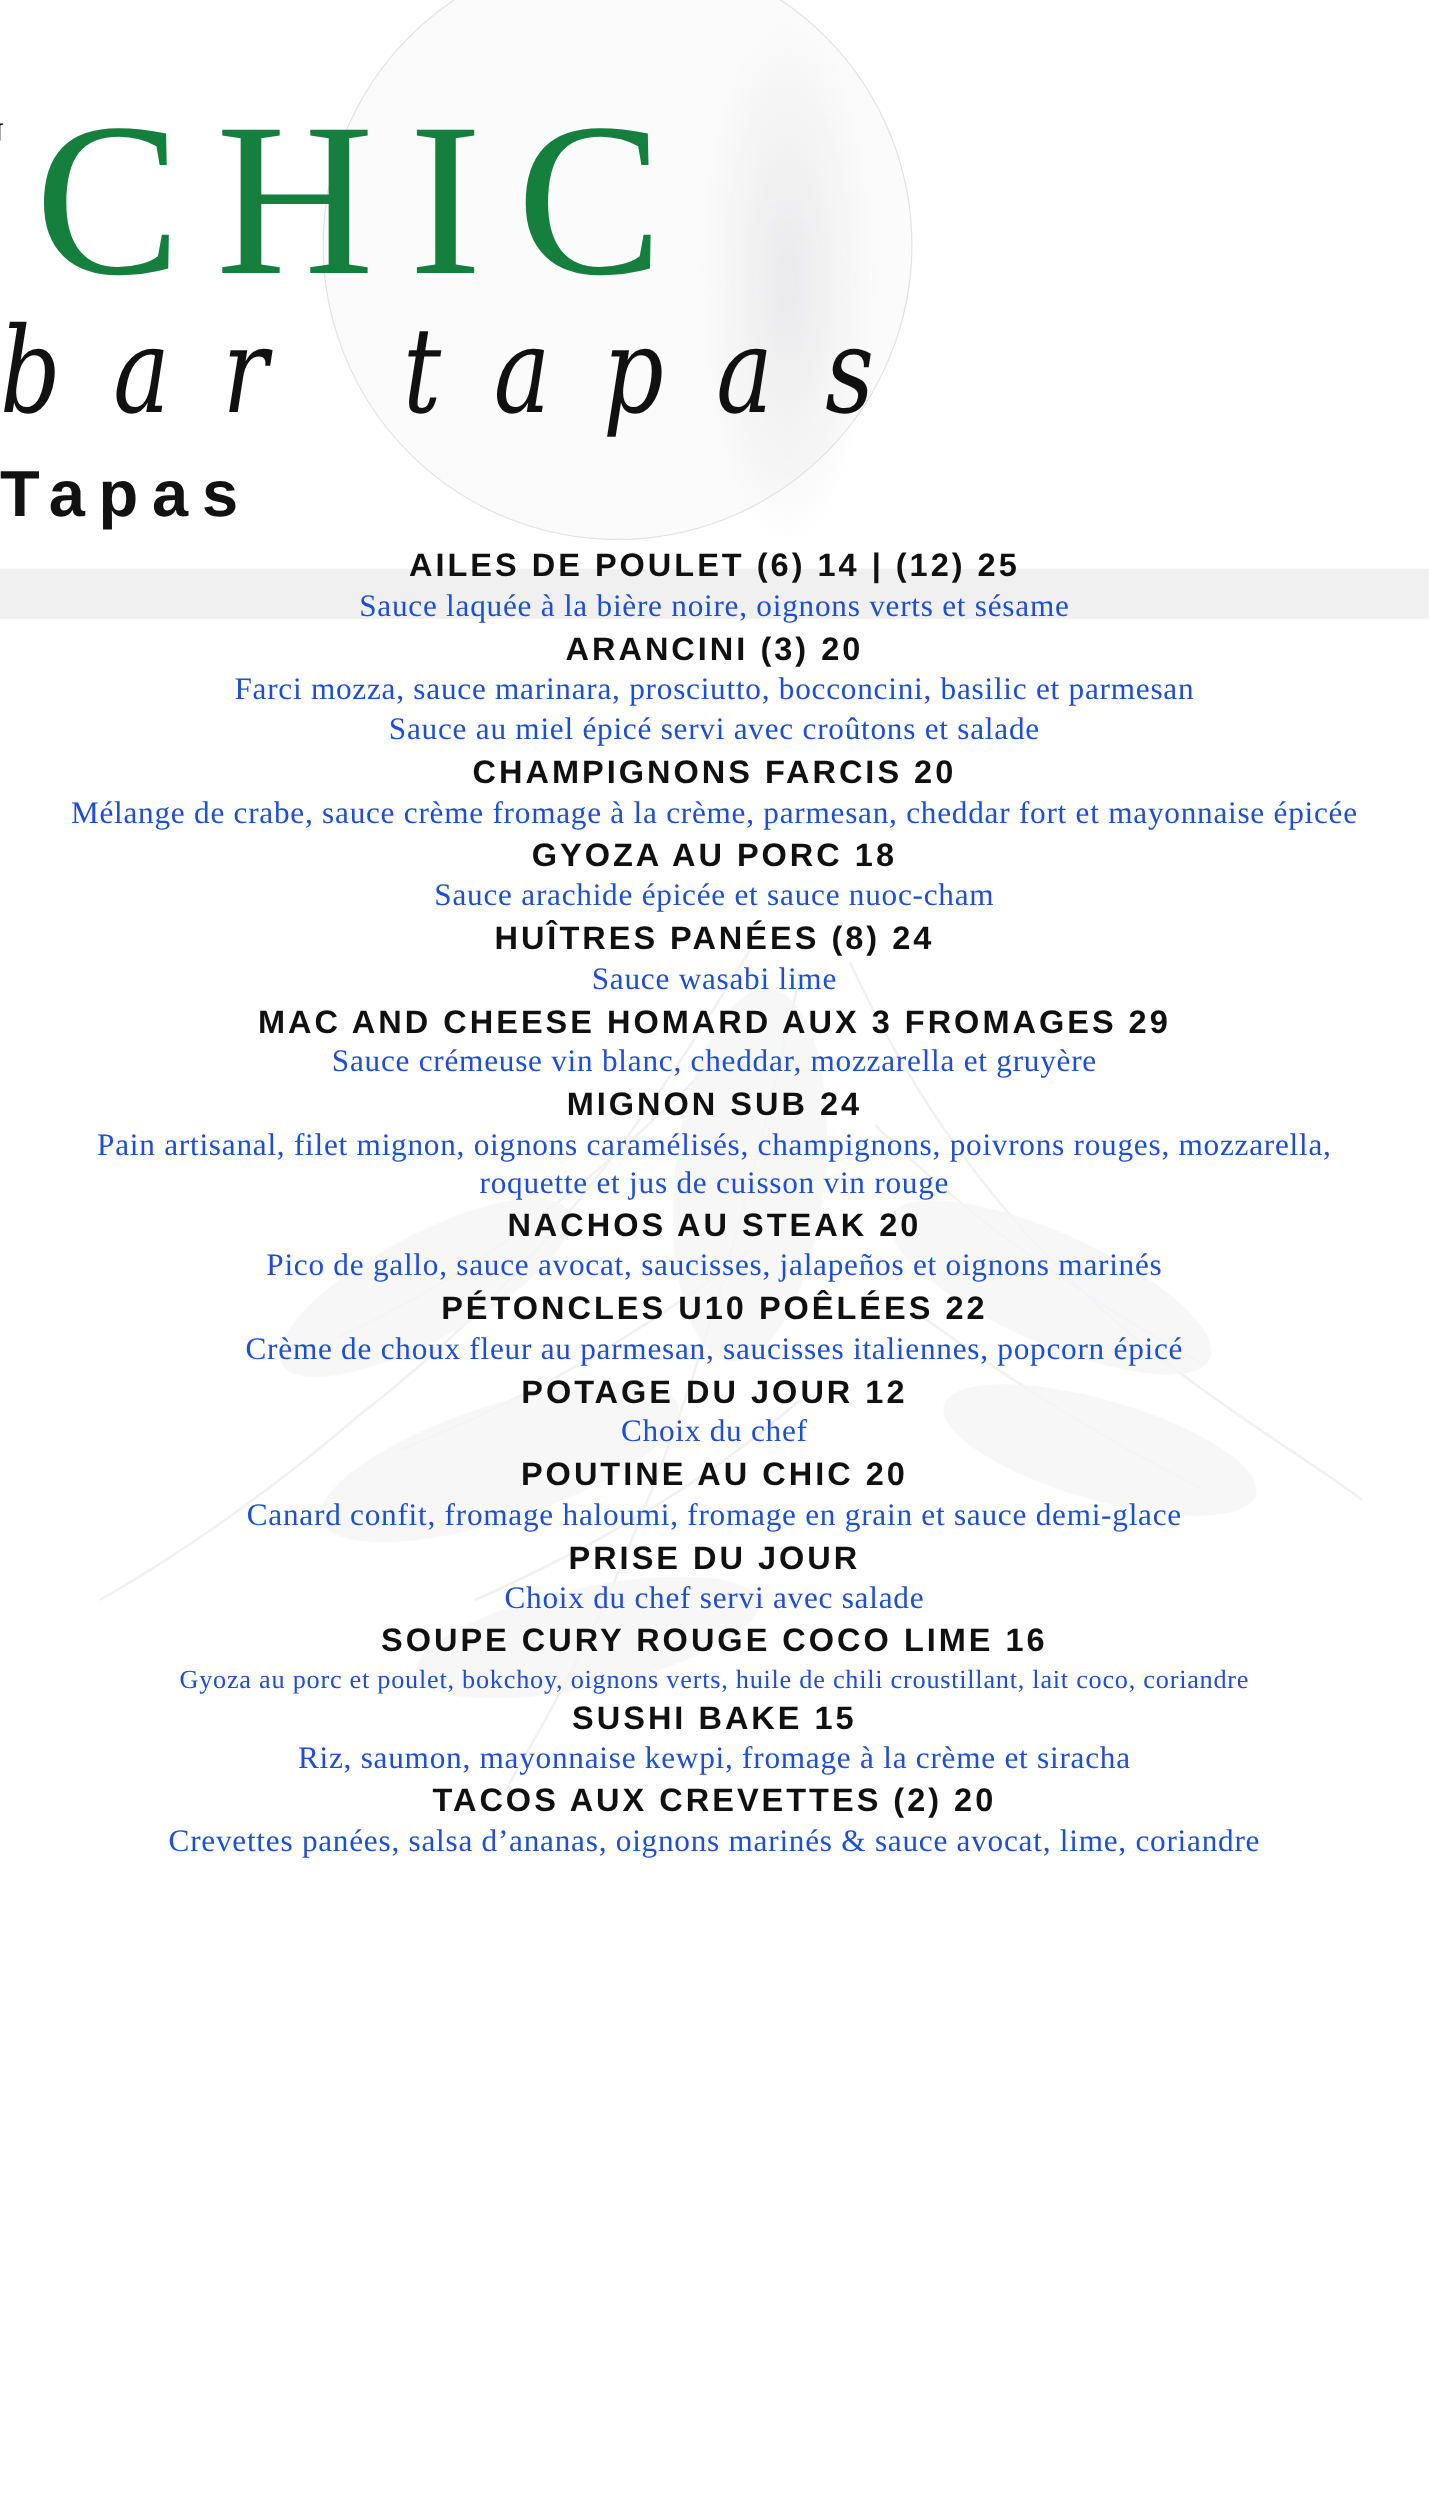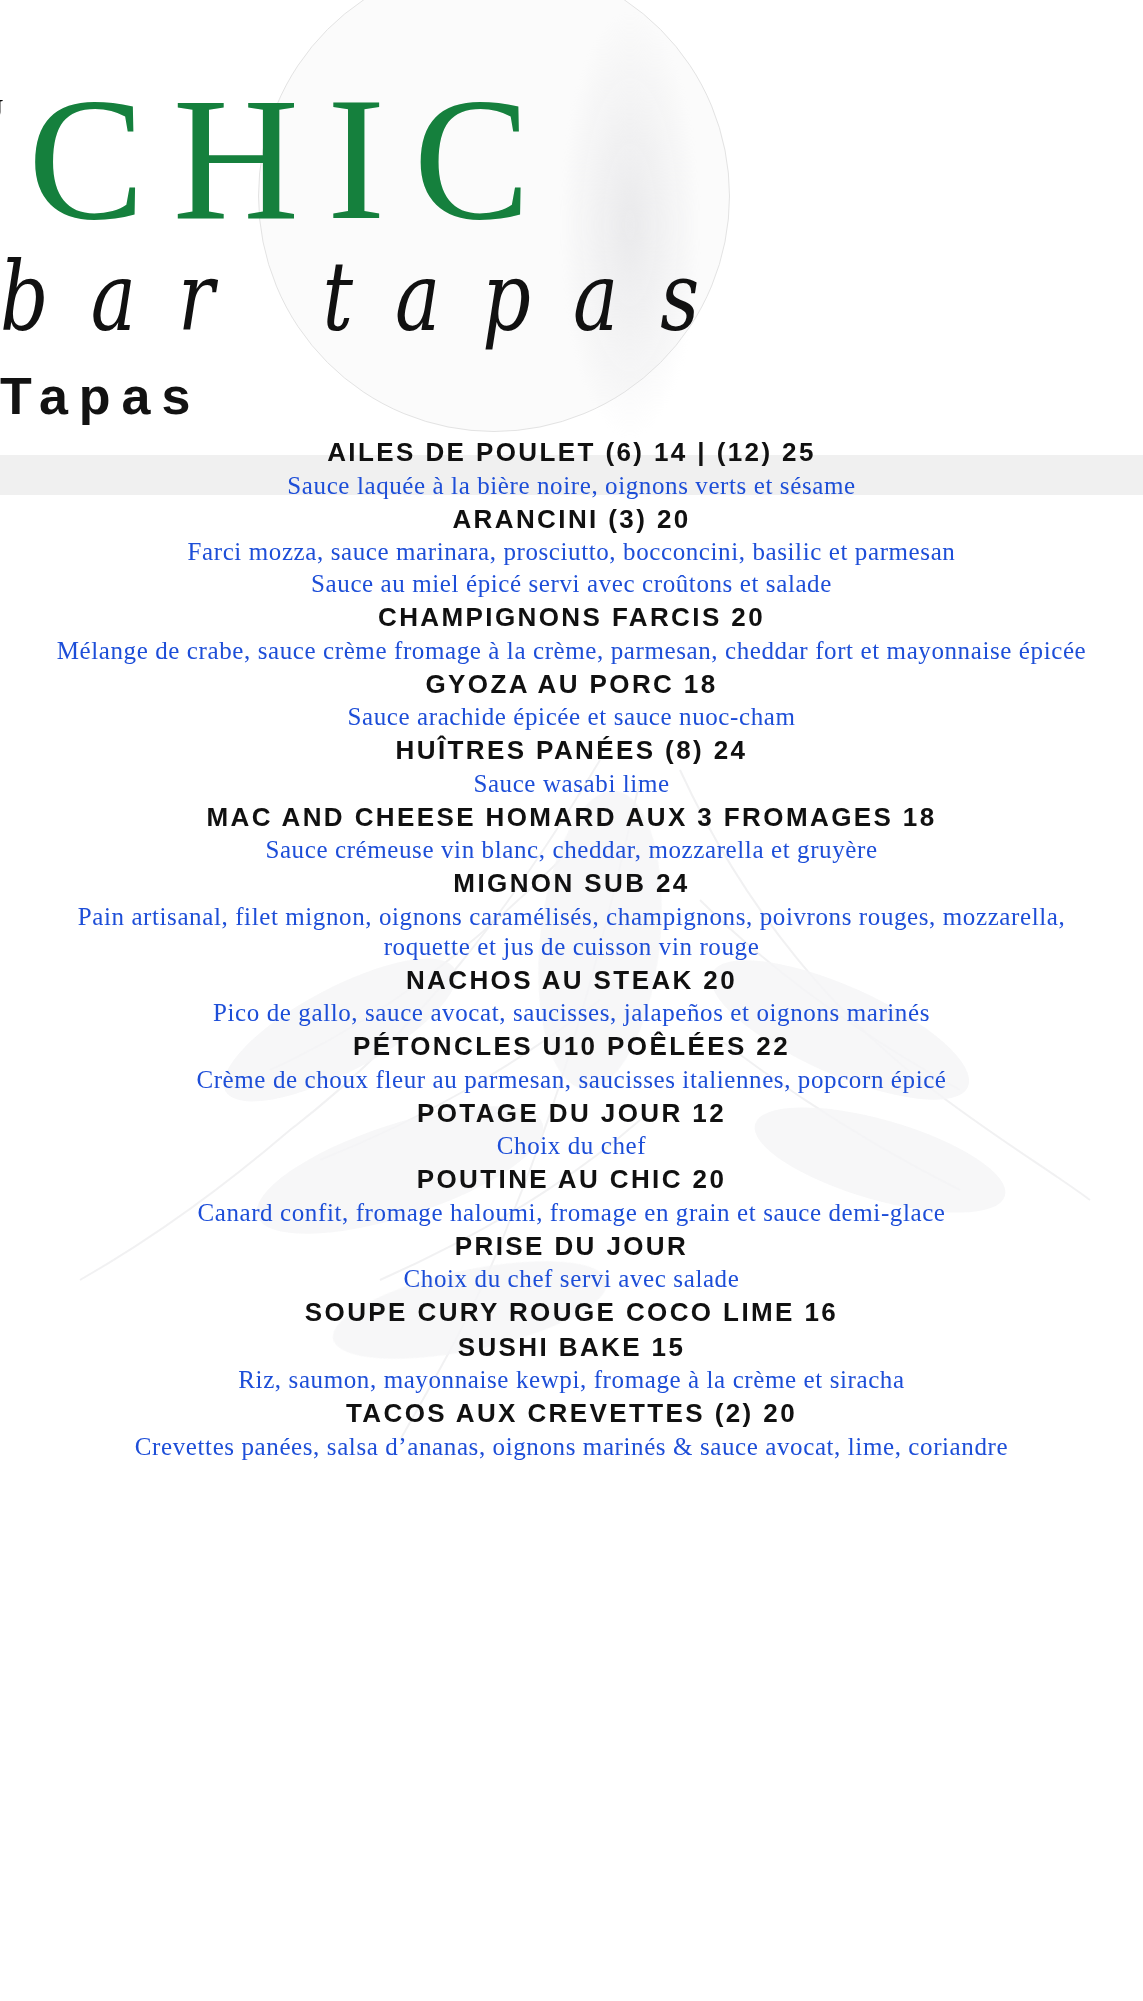--- a/index.html
+++ b/index.html
@@ -193,21 +193,21 @@
     </div>
     <div class="item">
       <div class="item-name">GYOZA AU PORC 18</div>
       <div class="item-desc">Sauce arachide épicée et sauce nuoc-cham</div>
     </div>
     <div class="item">
       <div class="item-name">HUÎTRES PANÉES (8) 24</div>
       <div class="item-desc">Sauce wasabi lime</div>
     </div>
     <div class="item">
-      <div class="item-name">MAC AND CHEESE HOMARD AUX 3 FROMAGES 18</div>
+      <div class="item-name">MAC AND CHEESE HOMARD AUX 3 FROMAGES 29</div>
       <div class="item-desc">Sauce crémeuse vin blanc, cheddar, mozzarella et gruyère</div>
     </div>
     <div class="item">
       <div class="item-name">MIGNON SUB 24</div>
       <div class="item-desc">Pain artisanal, filet mignon, oignons caramélisés, champignons, poivrons rouges, mozzarella, roquette et jus de cuisson vin rouge</div>
     </div>
     <div class="item">
       <div class="item-name">NACHOS AU STEAK 20</div>
       <div class="item-desc">Pico de gallo, sauce avocat, saucisses, jalapeños et oignons marinés</div>
     </div>
@@ -222,20 +222,21 @@
     <div class="item">
       <div class="item-name">POUTINE AU CHIC 20</div>
       <div class="item-desc">Canard confit, fromage haloumi, fromage en grain et sauce demi-glace</div>
     </div>
     <div class="item">
       <div class="item-name">PRISE DU JOUR</div>
       <div class="item-desc">Choix du chef servi avec salade</div>
     </div>
     <div class="item">
       <div class="item-name">SOUPE CURY ROUGE COCO LIME 16</div>
+      <div class="item-desc small">Gyoza au porc et poulet, bokchoy, oignons verts, huile de chili croustillant, lait coco, coriandre</div>
     </div>
     <div class="item">
       <div class="item-name">SUSHI BAKE 15</div>
       <div class="item-desc">Riz, saumon, mayonnaise kewpi, fromage à la crème et siracha</div>
     </div>
     <div class="item">
       <div class="item-name">TACOS AUX CREVETTES (2) 20</div>
       <div class="item-desc">Crevettes panées, salsa d’ananas, oignons marinés &amp; sauce avocat, lime, coriandre</div>
     </div>
   </div>

